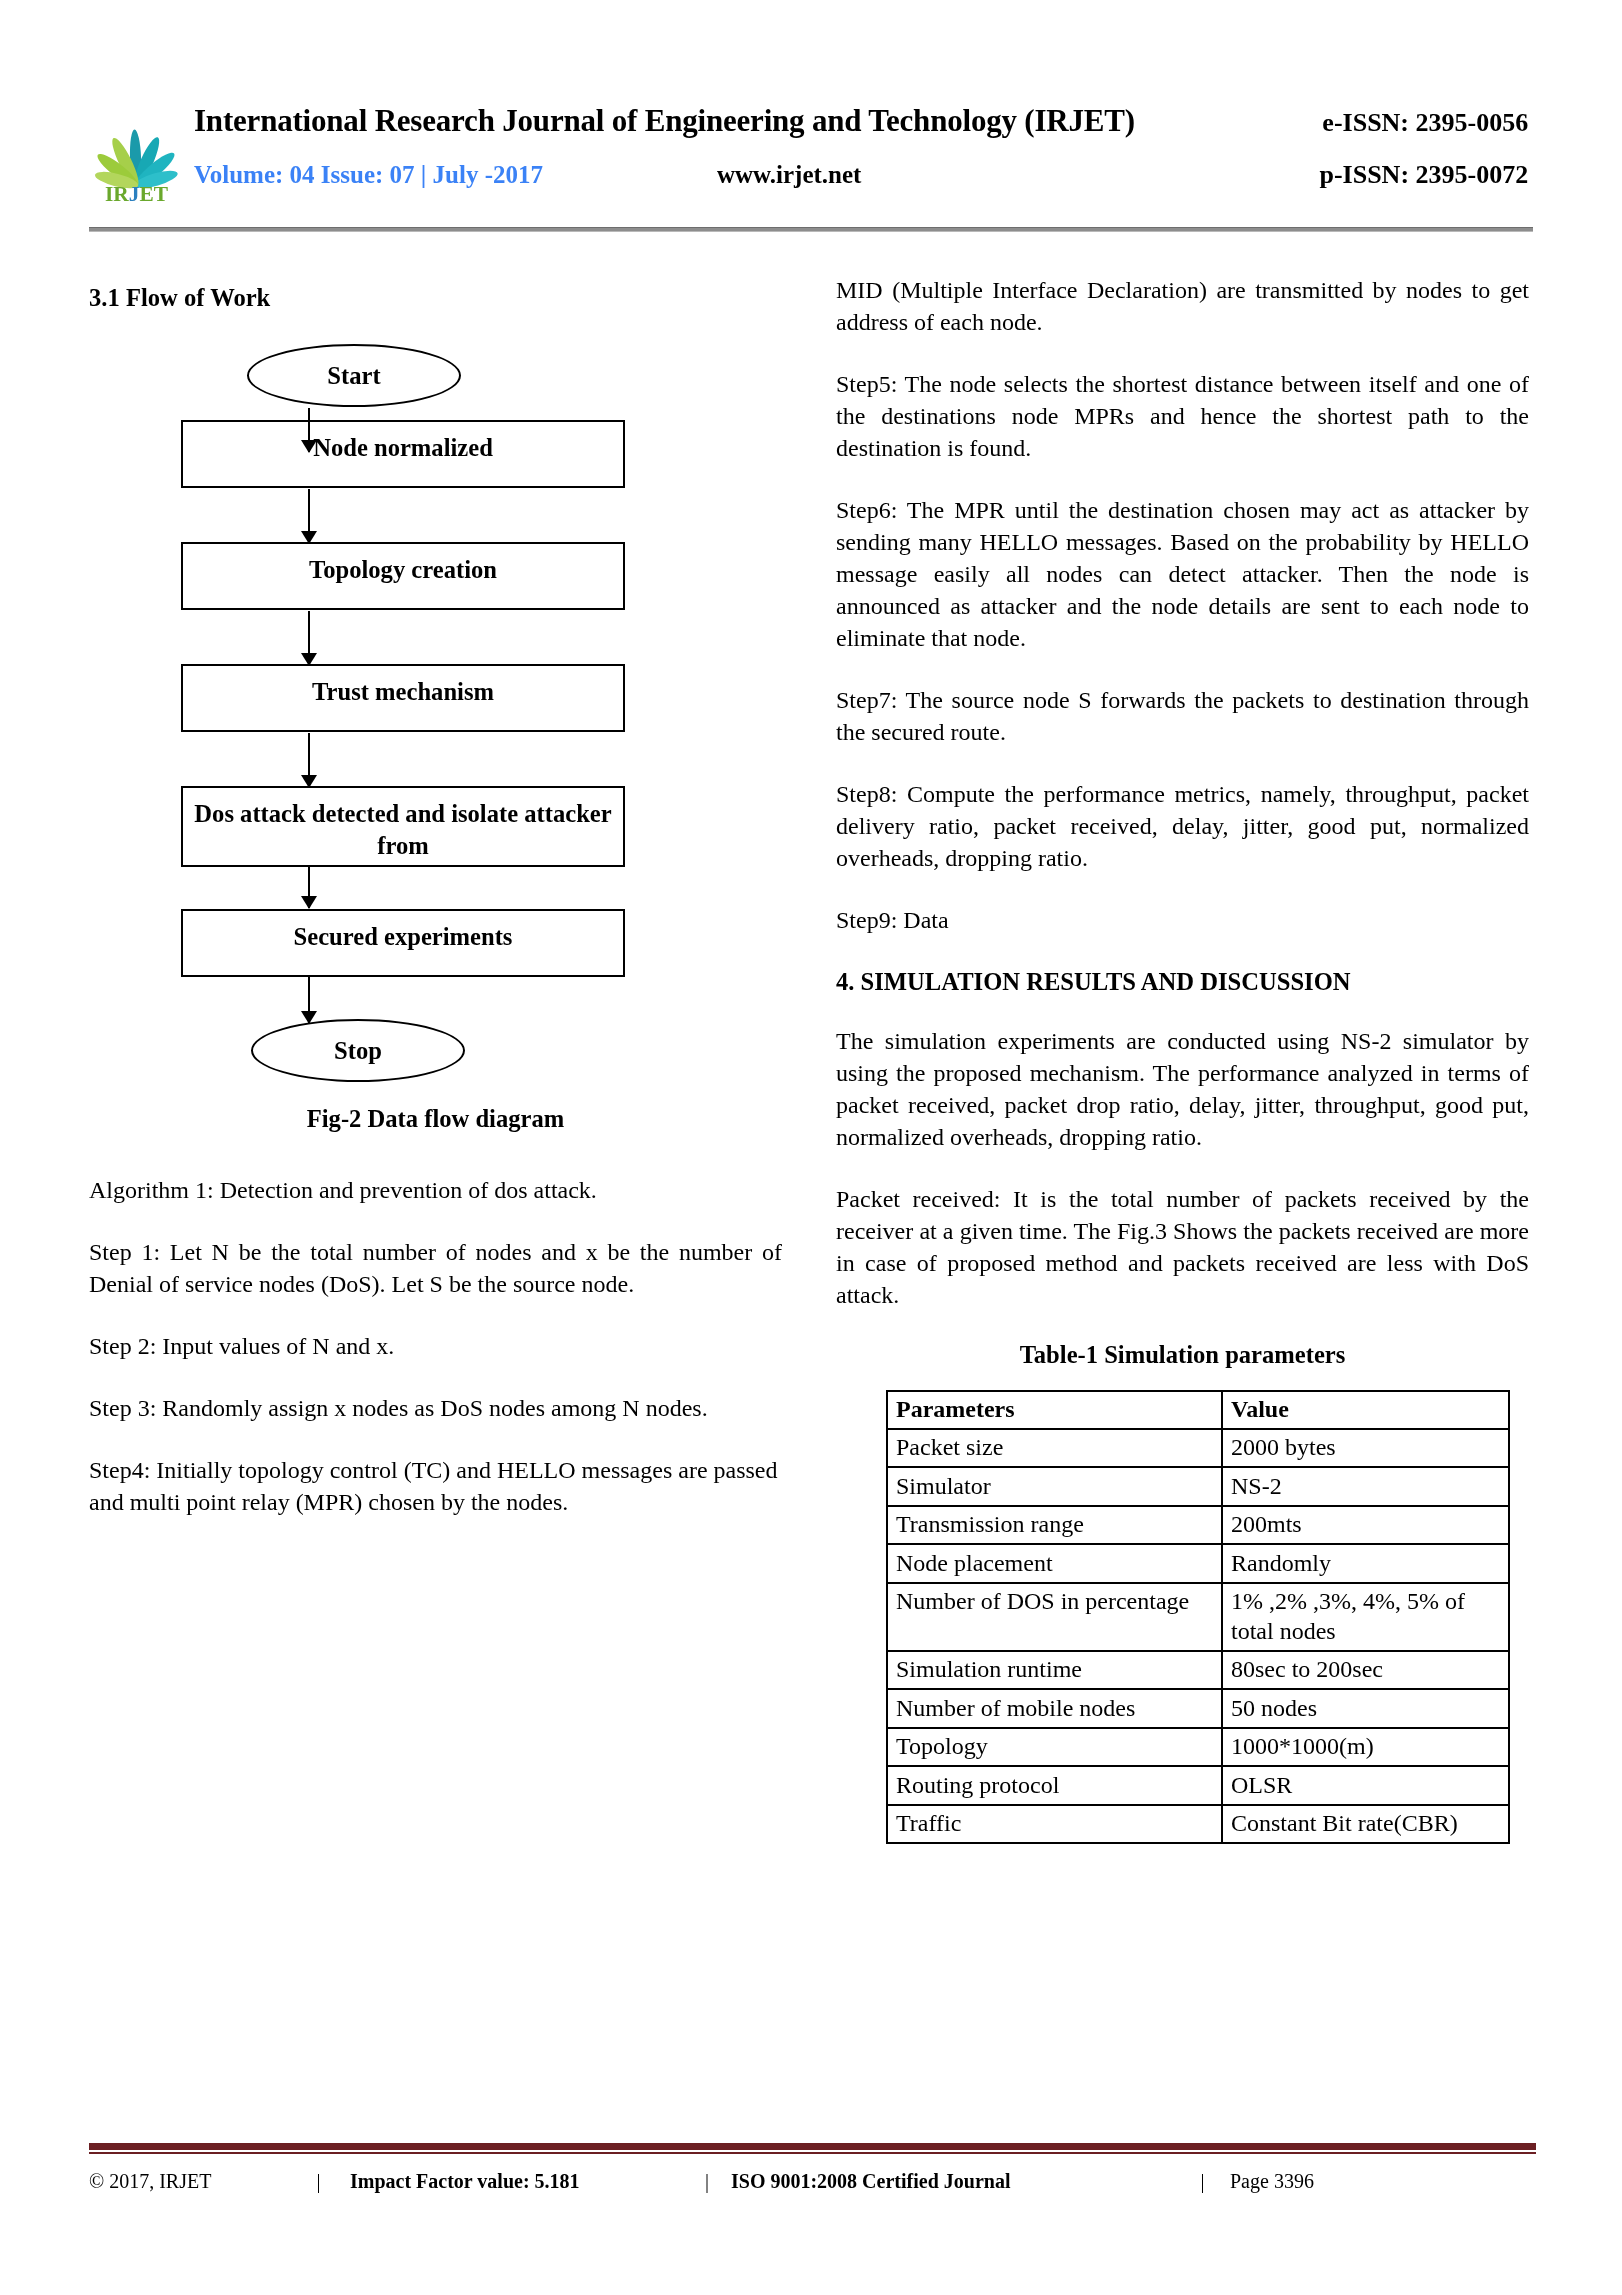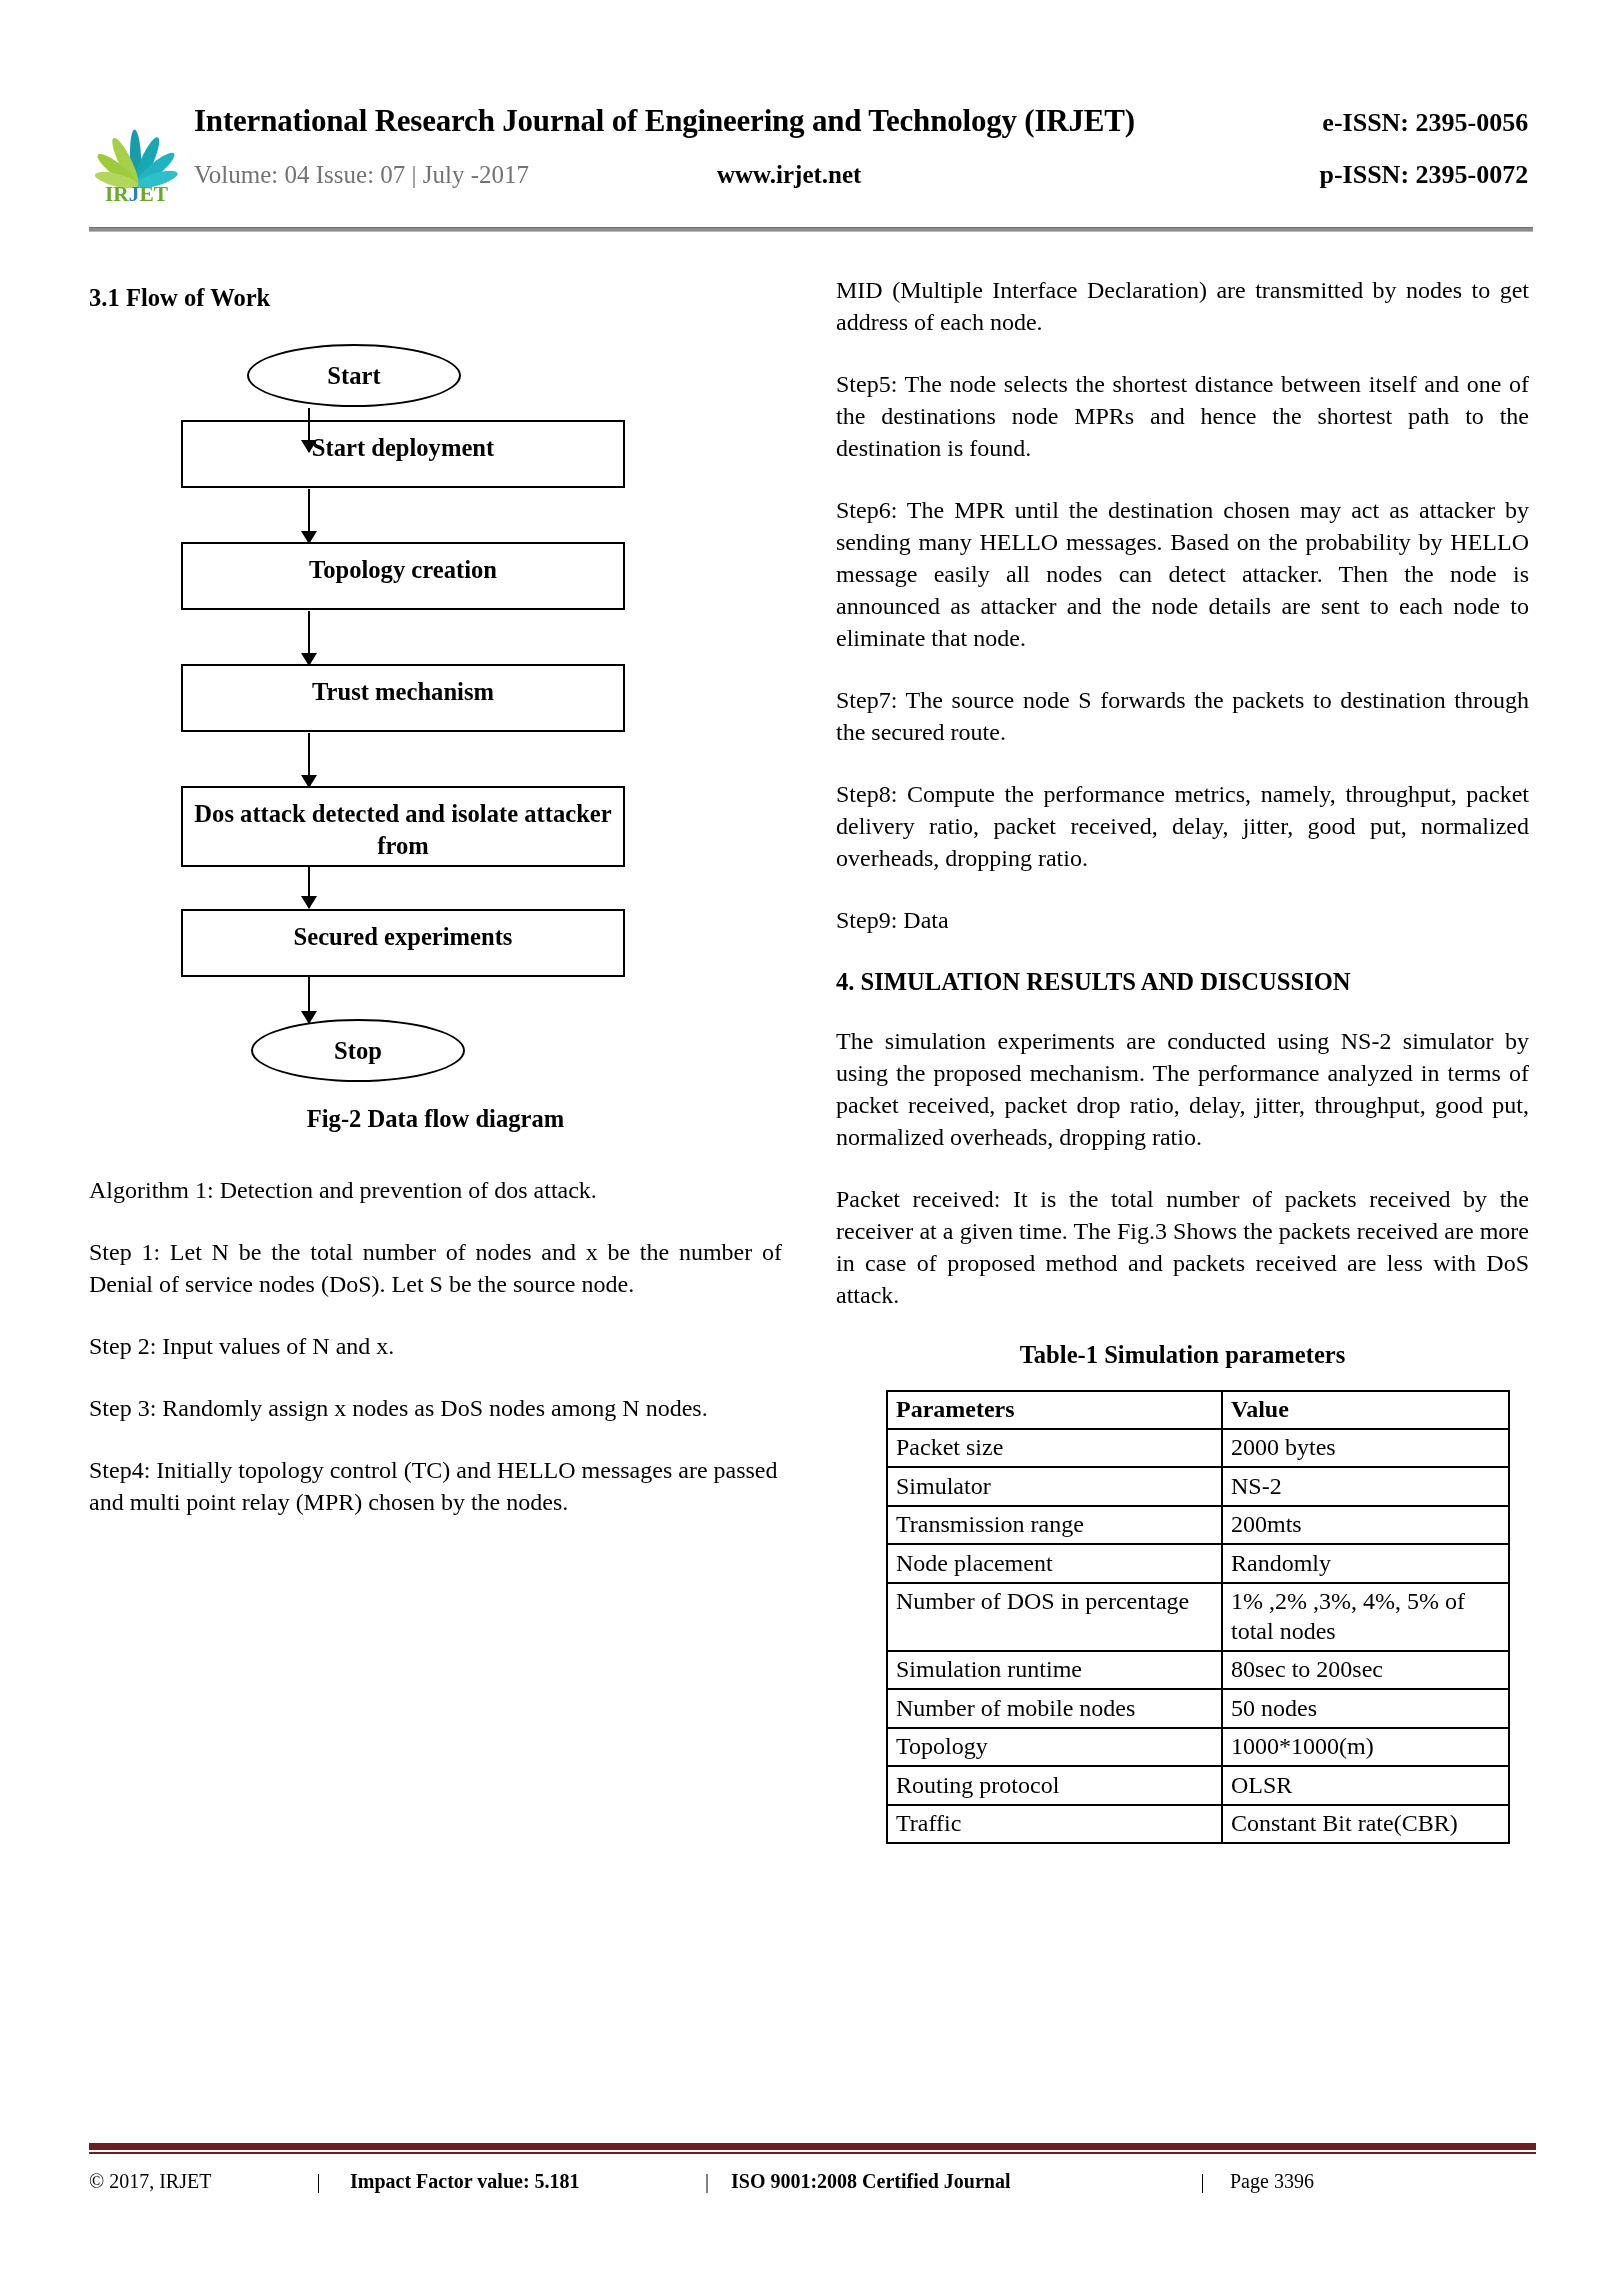--- a/index.html
+++ b/index.html
@@ -63,22 +63,22 @@
     flex: 1 1 auto;
     text-align: right;
     font-size: 26px;
     font-weight: bold;
     white-space: nowrap;
     padding-right: 4.8px;
   }
   .hdr-vol {
     flex: 0 0 523px;
     font-size: 25px;
-    font-weight: normal;
-    color: #737373;
+    font-weight: bold;
+    color: #3b82f6;
     white-space: nowrap;
   }
   .hdr-web {
     flex: 0 0 341px;
     font-size: 25px;
     font-weight: bold;
     text-align: left;
     white-space: nowrap;
   }
   .hdr-rule {
@@ -283,21 +283,21 @@
 
 
     <h3 class="sec">3.1 Flow of Work</h3>
 
     <div class="flow">
 
       <div class="fc-ellipse" style="left:158px; top:6.3px; width:214px; height:63px;">Start</div>
 
       <div class="fc-arrow" style="left:219px; top:70px; height:44px;"></div>
 
-      <div class="fc-box" style="left:92px; top:82px; width:444px; height:68px;">Start deployment</div>
+      <div class="fc-box" style="left:92px; top:82px; width:444px; height:68px;">Node normalized</div>
 
       <div class="fc-arrow" style="left:219px; top:151px; height:54px;"></div>
 
       <div class="fc-box" style="left:92px; top:204px; width:444px; height:68px;">Topology creation</div>
 
       <div class="fc-arrow" style="left:219px; top:273px; height:54px;"></div>
 
       <div class="fc-box" style="left:92px; top:326px; width:444px; height:68px;">Trust mechanism</div>
 
       <div class="fc-arrow" style="left:219px; top:395px; height:54px;"></div>

